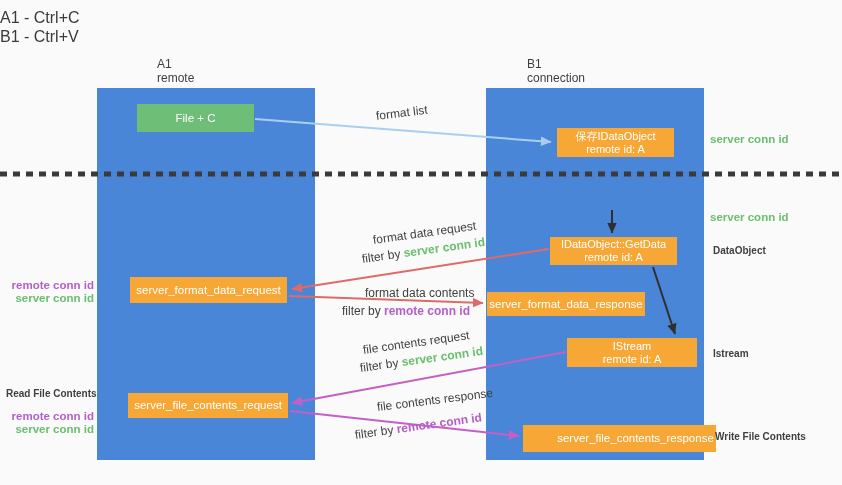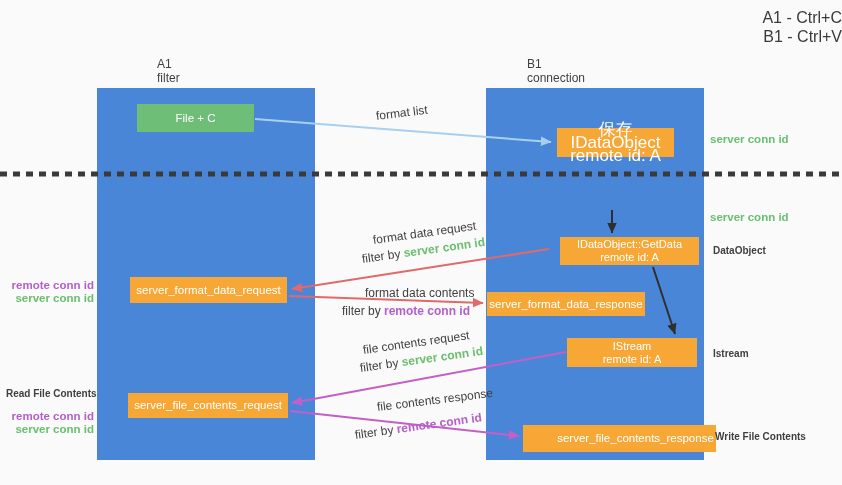--- a/index.html
+++ b/index.html
@@ -1,19 +1,19 @@
 <!DOCTYPE html>
 <html><head>
 <meta charset="utf-8">
 <style>
   html,body{margin:0;padding:0;}
   body{background:#fafafa;font-family:"Liberation Sans",sans-serif;}
   #canvas{position:relative;width:842px;height:485px;background:#fafafa;overflow:hidden;}
 
-  .title{position:absolute;left:0;top:8px;width:842px;text-align:right;
+  .title{position:absolute;left:0;top:8px;width:842px;text-align:left;
          font-size:16px;line-height:19px;color:#3a3a3a;}
 
   .lane{position:absolute;top:88px;height:372px;width:218px;background:#4a86d8;}
   #lane-a1{left:97px;}
   #lane-b1{left:486px;}
 
   .lane-header{position:absolute;top:57px;width:140px;
                font-size:12px;line-height:14px;color:#3f3f3f;}
   #lane-a1-header{left:157px;}
   #lane-b1-header{left:527px;}
@@ -40,21 +40,21 @@
 
 <div id="canvas">
 
   <div class="title">
     <div>A1 - Ctrl+C</div>
     <div>B1 - Ctrl+V</div>
   </div>
 
   <div class="lane-header" id="lane-a1-header">
     <div>A1</div>
-    <div>filter</div>
+    <div>remote</div>
   </div>
   <div class="lane-header" id="lane-b1-header">
     <div>B1</div>
     <div>connection</div>
   </div>
 
   <div class="lane" id="lane-a1"></div>
   <div class="lane" id="lane-b1"></div>
 
   <svg class="layer" width="842" height="485">
@@ -87,27 +87,27 @@
 
     <line x1="566" y1="352" x2="292" y2="403" stroke="#c45fc5" stroke-width="2" marker-end="url(#m-pink)"></line>
 
     <line x1="290" y1="411" x2="519" y2="436" stroke="#c45fc5" stroke-width="2" marker-end="url(#m-pink)"></line>
   </svg>
 
   <div class="box green" style="left:137px;top:104px;width:117px;height:28px;">
     <div>File + C</div>
   </div>
 
-  <div class="box orange" style="left:557px;top:128px;width:117px;height:29px;font-size:17px;">
+  <div class="box orange" style="left:557px;top:128px;width:117px;height:29px;font-size:11px;">
     <div>保存IDataObject</div>
     <div>remote id: A</div>
   </div>
 
 
-  <div class="box orange" style="left:550px;top:237px;width:139px;height:28px;font-size:11px;margin-left:10px;">
+  <div class="box orange" style="left:550px;top:237px;width:127px;height:28px;font-size:11px;">
     <div>IDataObject::GetData</div>
     <div>remote id: A</div>
   </div>
 
   <div class="box orange" style="left:130px;top:277px;width:157px;height:26px;">
     <div>server_format_data_request</div>
   </div>
 
   <div class="box orange" style="left:487px;top:292px;width:158px;height:24px;">
     <div>server_format_data_response</div>

